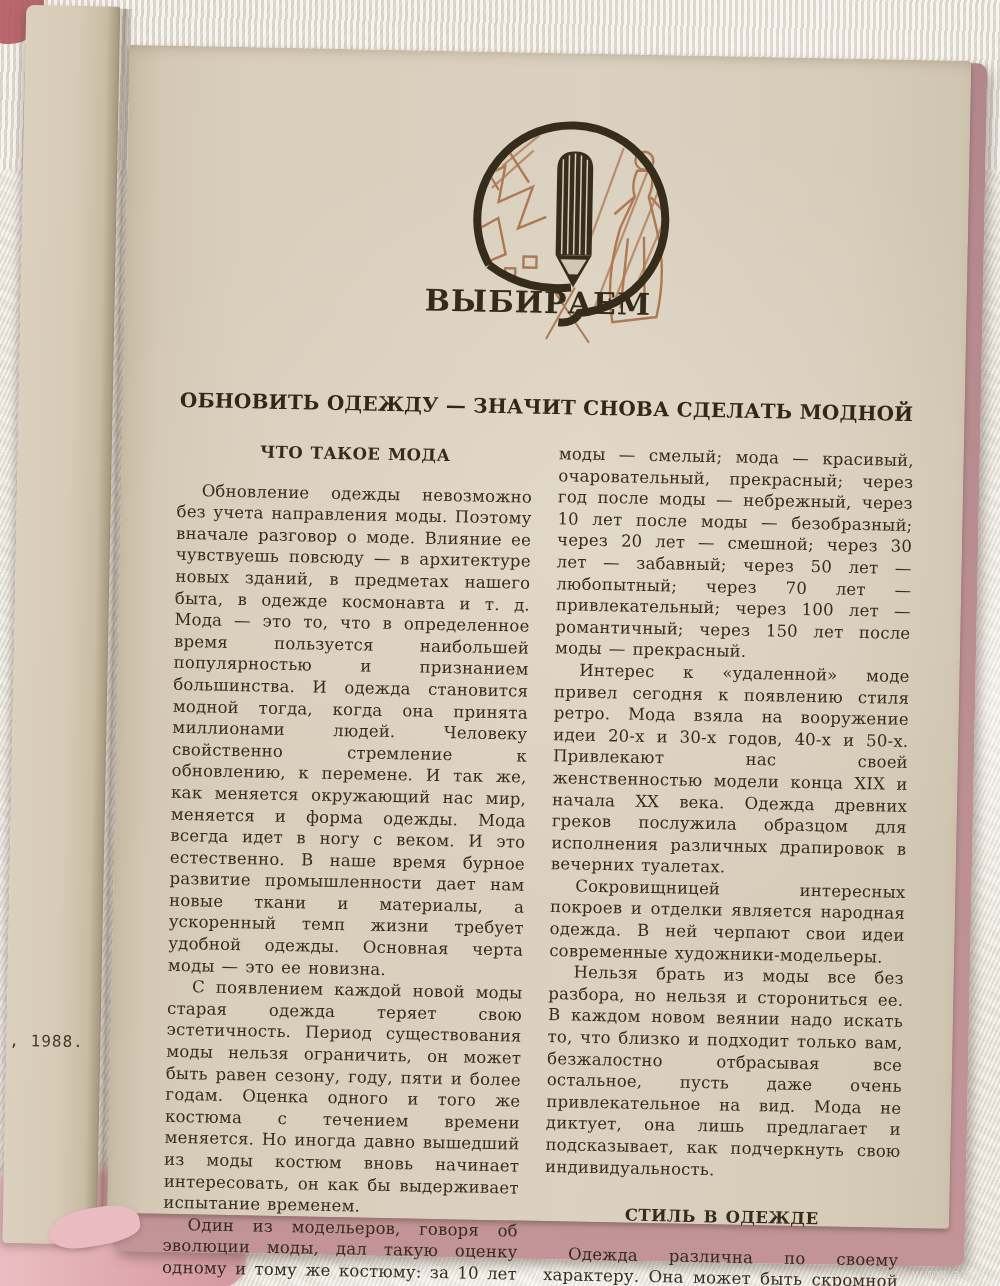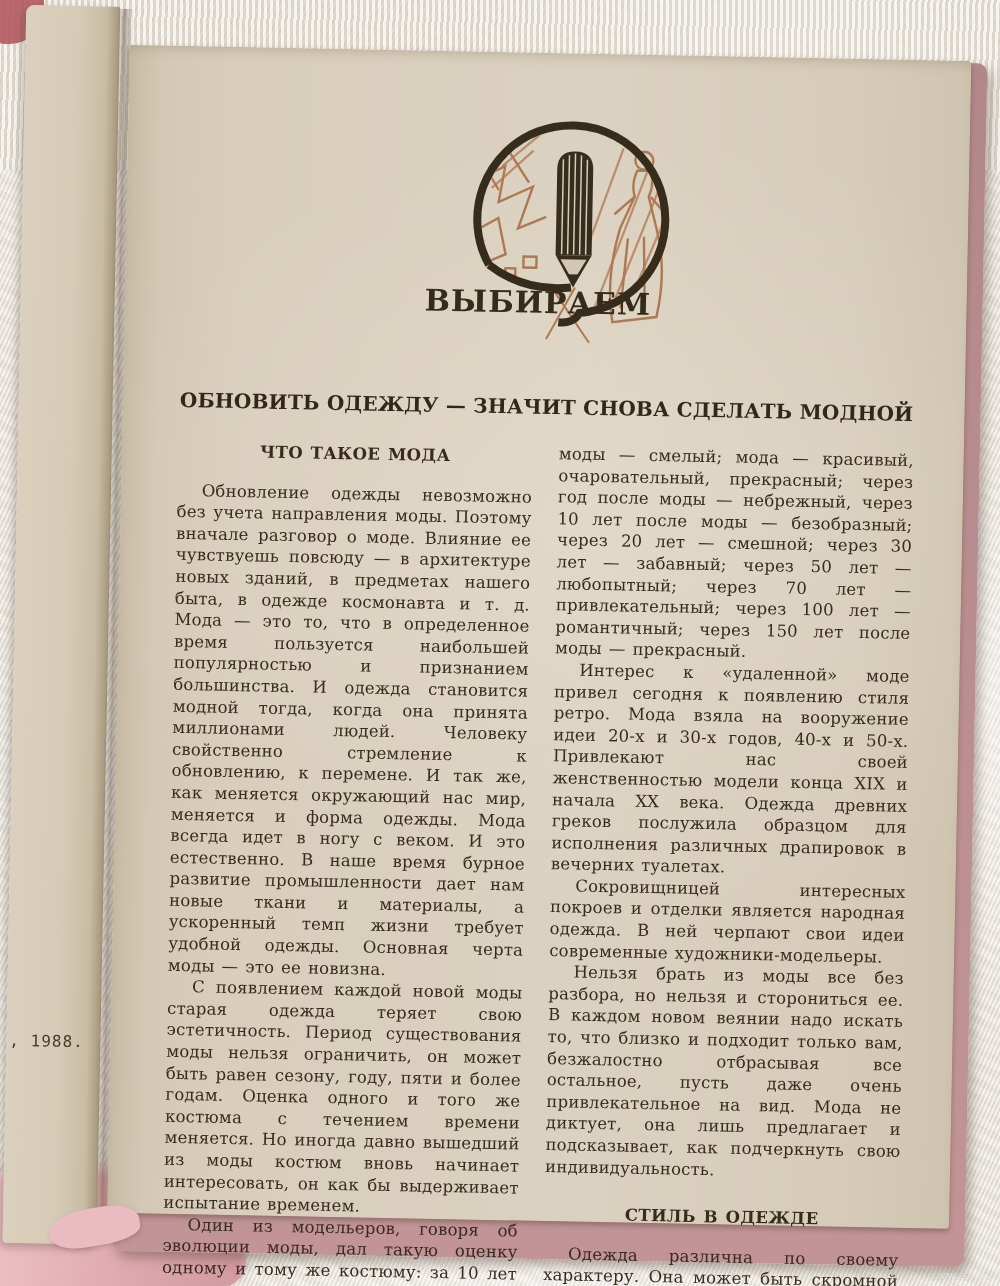--- a/index.html
+++ b/index.html
@@ -93,21 +93,21 @@
     margin:4px 0 18px;letter-spacing:.4px;
   }
   .sec2{margin:26px 0 18px;}
 
   .left-frag{
     position:absolute;top:1026px;left:3px;white-space:nowrap;
     font-family:"DejaVu Sans Mono",monospace;font-size:16px;color:#453b2f;letter-spacing:1px;
   }
   .watermark{
     position:absolute;right:6px;bottom:5px;z-index:9;
-    font-family:"DejaVu Sans",sans-serif;font-size:10px;letter-spacing:1.5px;
+    font-family:"DejaVu Sans",sans-serif;font-size:13px;letter-spacing:1.5px;
     color:rgba(255,255,255,.55);text-shadow:0 0 2px rgba(140,132,120,.45);text-align:right;
   }
 </style>
 </head>
 <body>
 
 <div class="scene">
   <div class="fabric"></div>
   <div class="fabric-top"></div>
   <div class="pink-top-left"></div>

